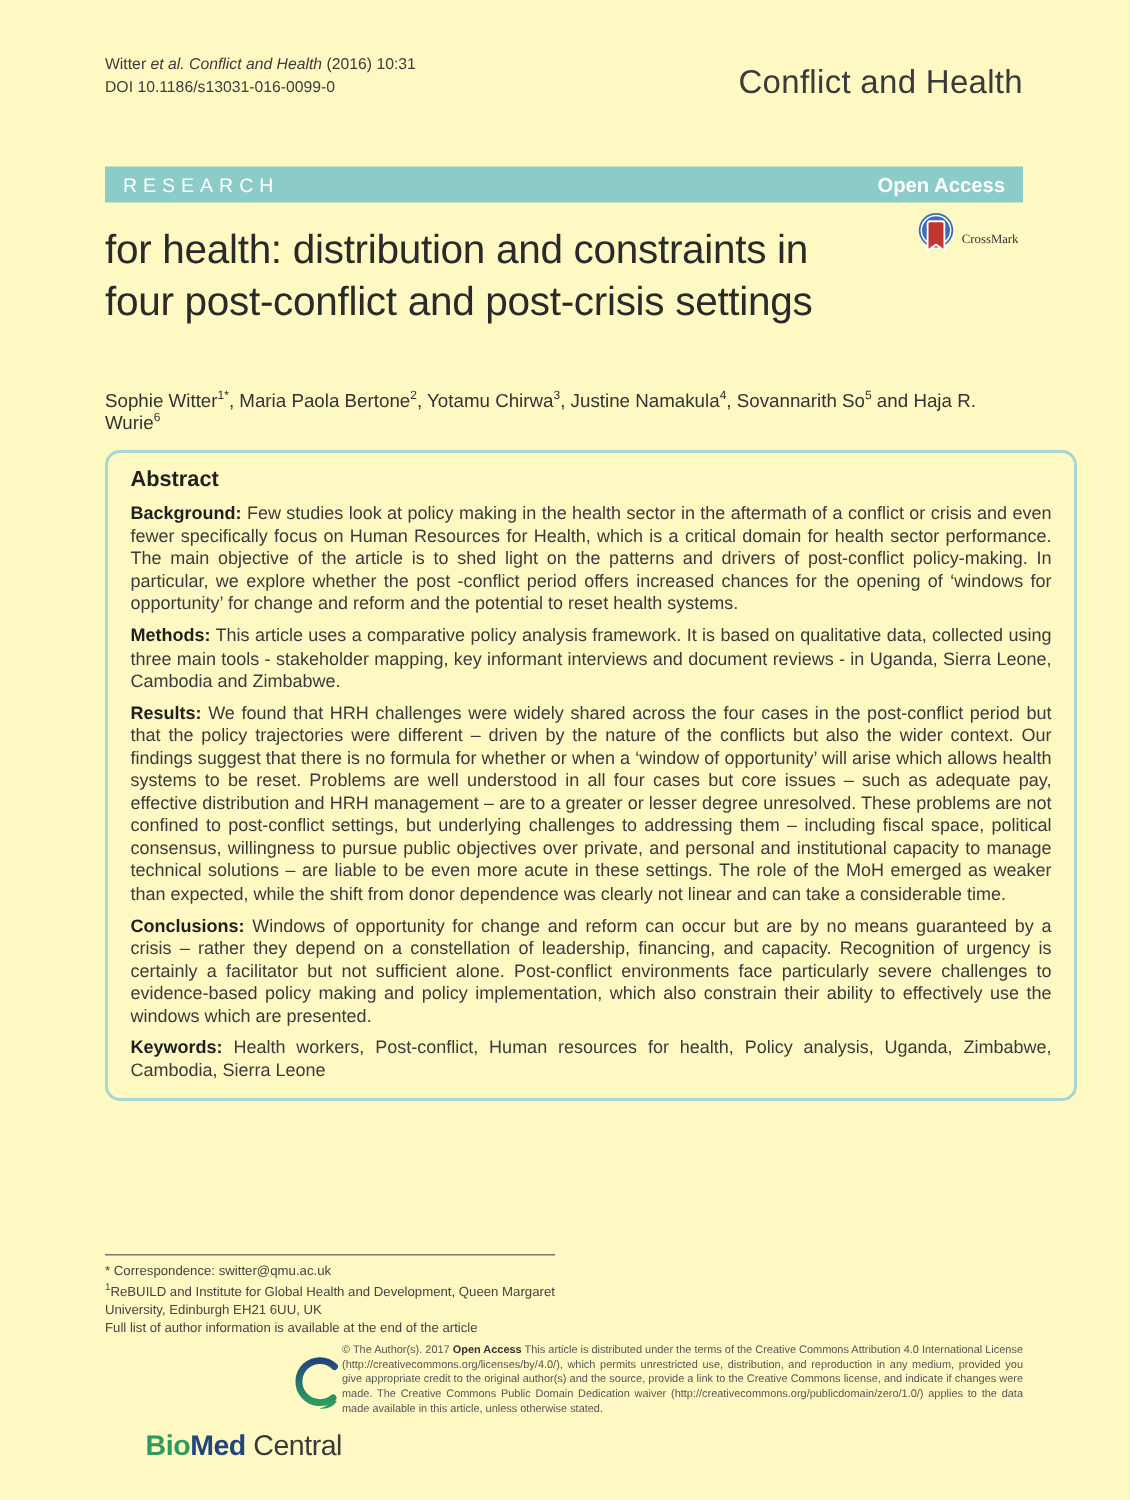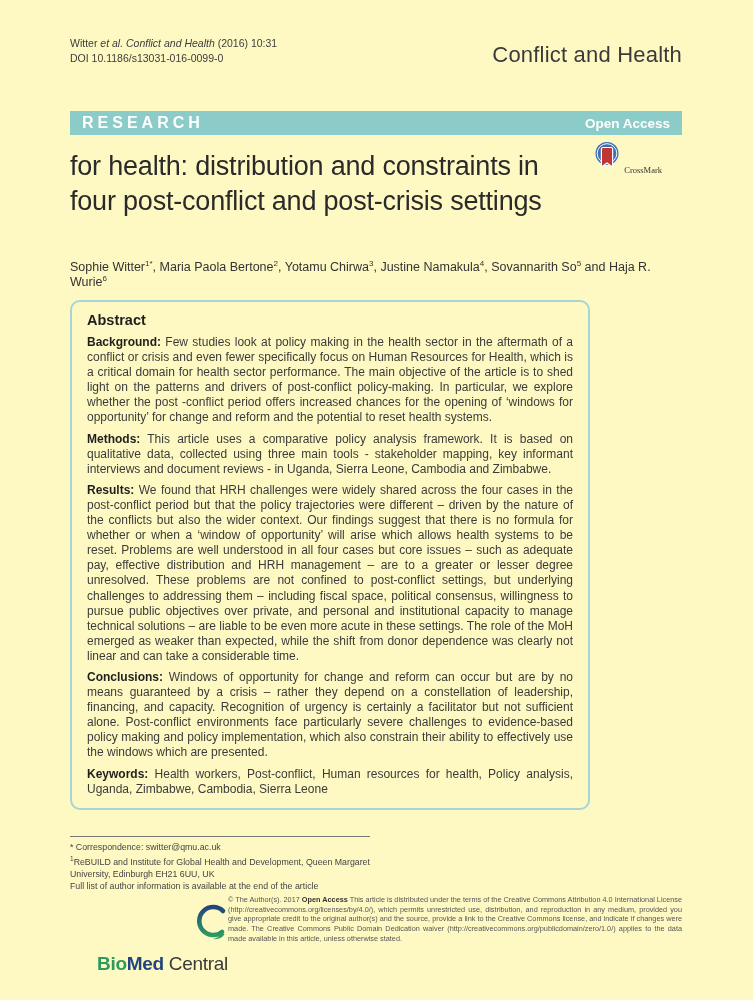--- a/index.html
+++ b/index.html
@@ -21,36 +21,36 @@
   .citation { font-size: 10.5px; line-height: 14.5px; color: #3c3c3c; }
   .citation .ital { font-style: italic; }
   .journal-name { font-size: 22px; font-weight: 400; color: #3a3a3a; letter-spacing: 0.2px; margin-top: 6px; }
   
   .banner {
     position: absolute; top: 111px; left: 70px; right: 71px; height: 24px;
     display: flex; justify-content: space-between; align-items: center;
     padding: 0 12px;
     color: #ffffff;
   }
-  .banner .research { font-size: 16px; font-weight: bold; letter-spacing: 4px; }
+  .banner .research { font-size: 13px; font-weight: normal; letter-spacing: 4px; }
   .banner .open-access { font-size: 13.5px; font-weight: bold; }
   
   .title-block { position: absolute; top: 149px; left: 70px; width: 560px; }
   .title-line { font-size: 27px; line-height: 35px; font-weight: 400; color: #2a2a2a; letter-spacing: -0.2px; }
   .crossmark {
-    position: absolute; top: 141px; right: 91px;
-    display: flex; align-items: flex-end; gap: 4px;
+    position: absolute; top: 141px; right: 74px;
+    display: flex; align-items: center; gap: 4px;
   }
   .crossmark-label { font-size: 8.5px; color: #333; font-family: "Liberation Serif", serif; }
   
   .authors { position: absolute; top: 259px; left: 70px; right: 71px; font-size: 12.5px; color: #333; }
   .authors sup { font-size: 8px; }
   
   .abstract-box {
-    position: absolute; top: 300px; left: 70px; width: 520px;
+    position: absolute; top: 300px; left: 70px; width: 648px;
     border: 2px solid #a5d6d3; border-radius: 10px;
     padding: 10px 15px 11px 15px;
   }
   .abstract-title { font-size: 14.5px; font-weight: bold; margin-bottom: 7px; color: #1f1f1f; }
   .abs-para { font-size: 12px; line-height: 15.1px; color: #3b3b3b; text-align: justify; margin-bottom: 6px; }
   .abs-para:last-child { margin-bottom: 0; }
   .abs-label { font-weight: bold; color: #1f1f1f; }
   
   .footnote-rule { position: absolute; top: 836px; left: 70px; width: 300px; border-top: 1px solid #777; }
   .footnotes { position: absolute; top: 841px; left: 70px; width: 310px; font-size: 8.8px; line-height: 12px; color: #444; }

